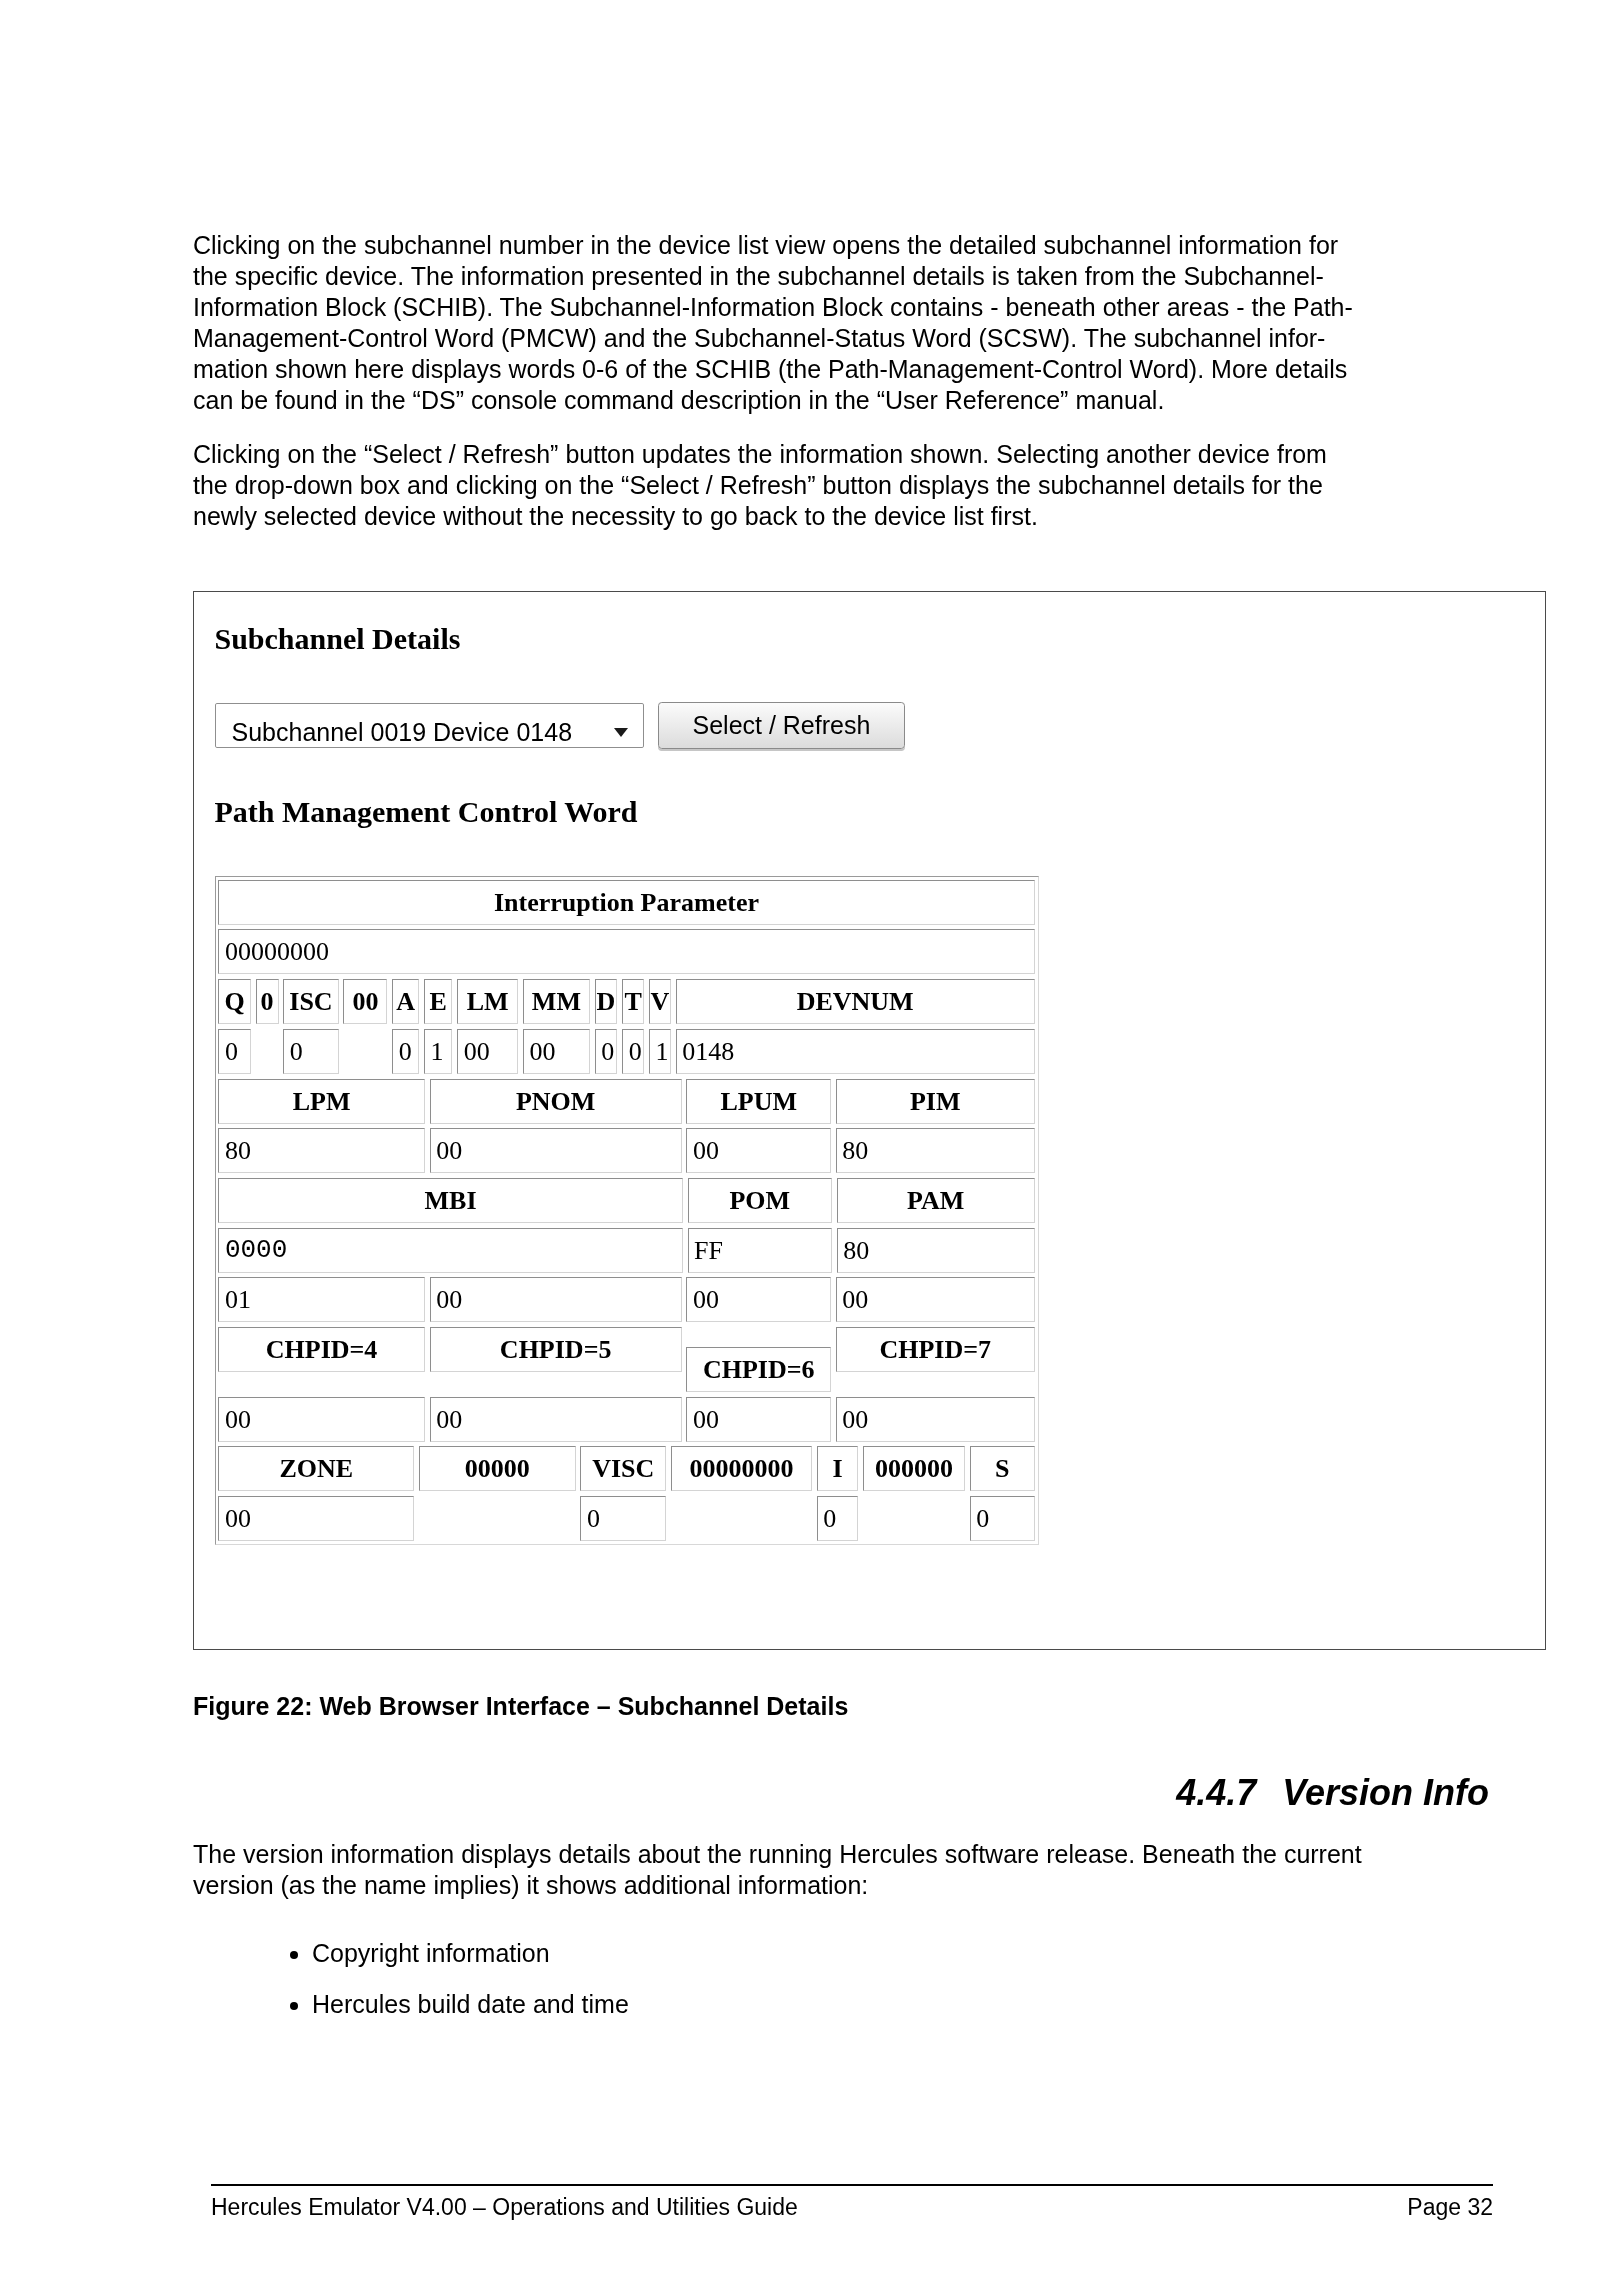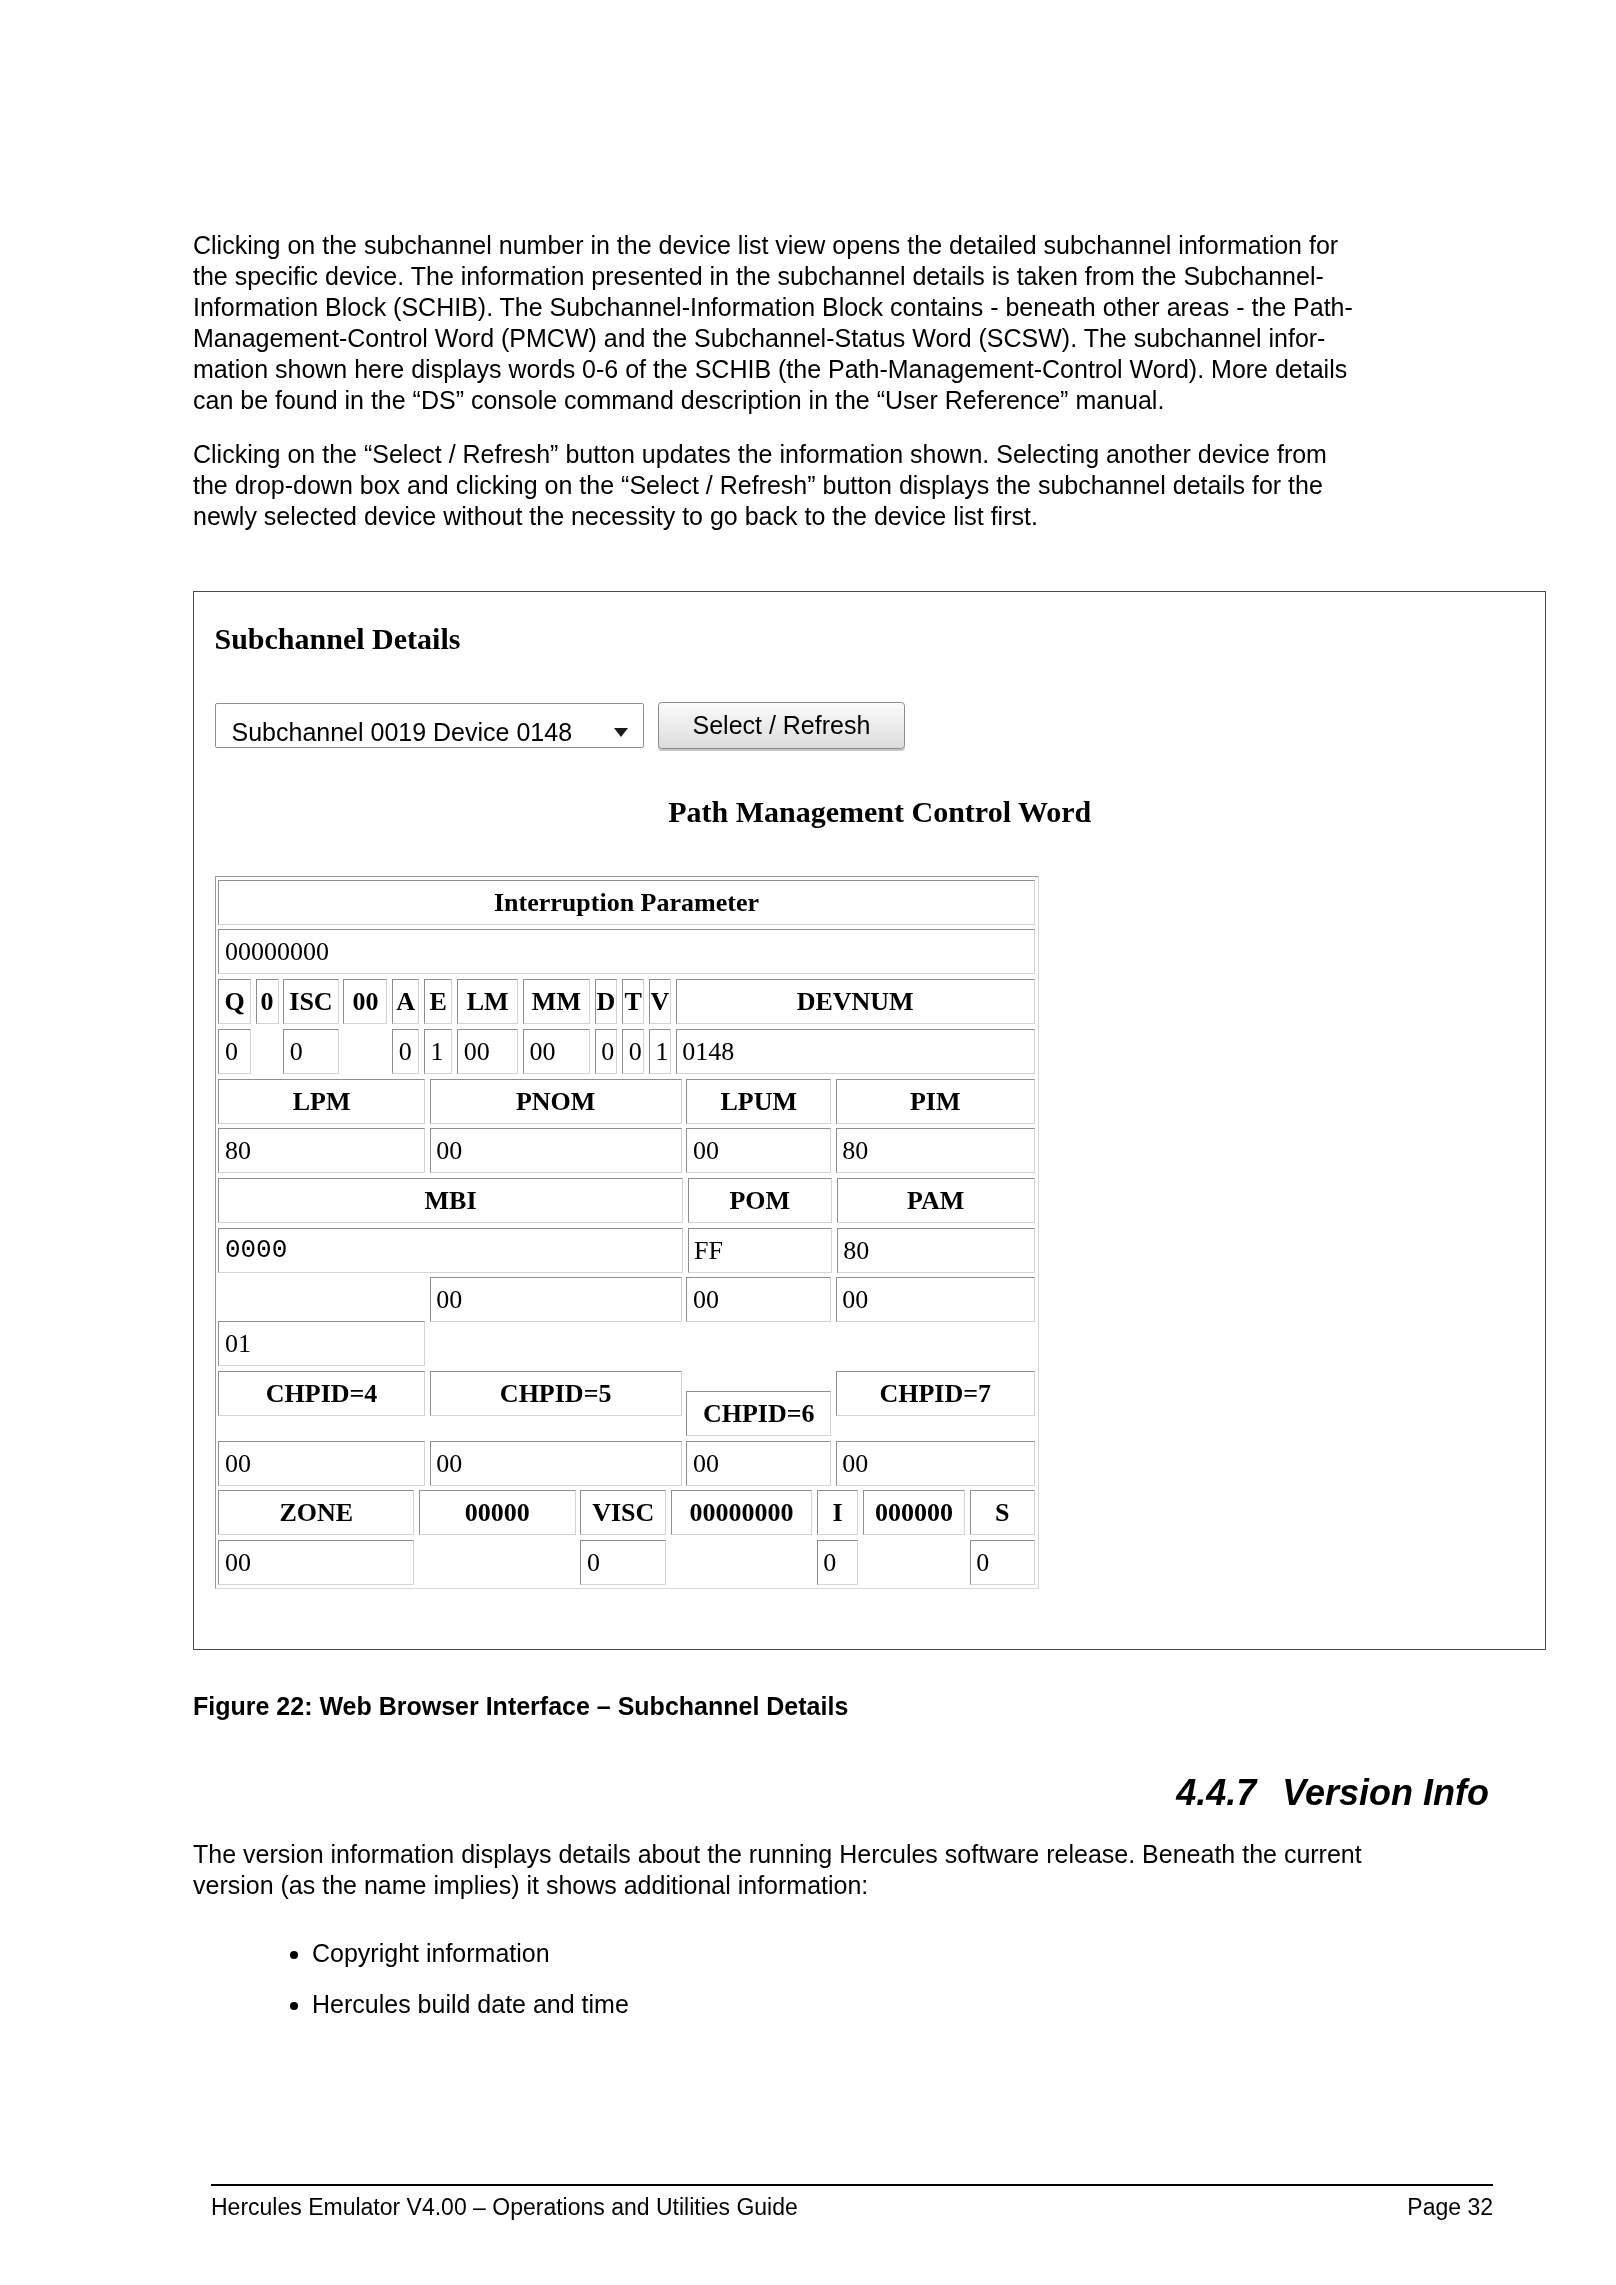--- a/index.html
+++ b/index.html
@@ -53,21 +53,21 @@
     height:47px;margin-left:14px;padding:0 34px;
     font-family:"Liberation Sans",sans-serif;
     font-size:25px;color:#000;
     background:linear-gradient(#fbfbfb,#dcdcdc);
     border:0.9px solid #8a8a8a;border-radius:3.7px;
     box-shadow:0 1.9px 0 #c6c6c6;
     cursor:pointer;
   }
   .fig-subtitle{
     margin:45px 0 15px 0;
-    font-size:30px;line-height:35px;font-weight:bold;text-align:center;
+    font-size:30px;line-height:35px;font-weight:bold;
   }
   
   .pmcw-table{
     box-sizing:border-box;
     width:824px;margin-top:47px;
     border:1.9px solid;border-color:#9a9a9a #d8d8d8 #d8d8d8 #9a9a9a;
     padding:2.8px;
     font-family:"Liberation Serif","DejaVu Serif",serif;
     font-size:26px;
   }
@@ -190,21 +190,21 @@
             <div class="t-cell th" style="flex: 0 0 56.9%;">MBI</div>
             <div class="t-cell th" style="flex: 0 0 17.7%;">POM</div>
             <div class="t-cell th grow">PAM</div>
           </div>
           <div class="t-row">
             <div class="t-cell td" style="flex: 0 0 56.9%; font-family: Liberation Mono, monospace;">0000</div>
             <div class="t-cell td" style="flex: 0 0 17.7%;">FF</div>
             <div class="t-cell td grow">80</div>
           </div>
           <div class="t-row">
-            <div class="t-cell td" style="flex: 0 0 25.3%; margin-top: 44px;">01</div>
+            <div class="t-cell td" style="flex: 0 0 25.3%;">01</div>
             <div class="t-cell td" style="flex: 0 0 30.9%;">00</div>
             <div class="t-cell td" style="flex: 0 0 17.7%;">00</div>
             <div class="t-cell td grow">00</div>
           </div>
           <div class="t-row">
             <div class="t-cell th" style="flex: 0 0 25.3%;">CHPID=4</div>
             <div class="t-cell th" style="flex: 0 0 30.9%;">CHPID=5</div>
             <div class="t-cell th" style="flex: 0 0 17.7%; margin-top: 20px;">CHPID=6</div>
             <div class="t-cell th grow">CHPID=7</div>
           </div>

